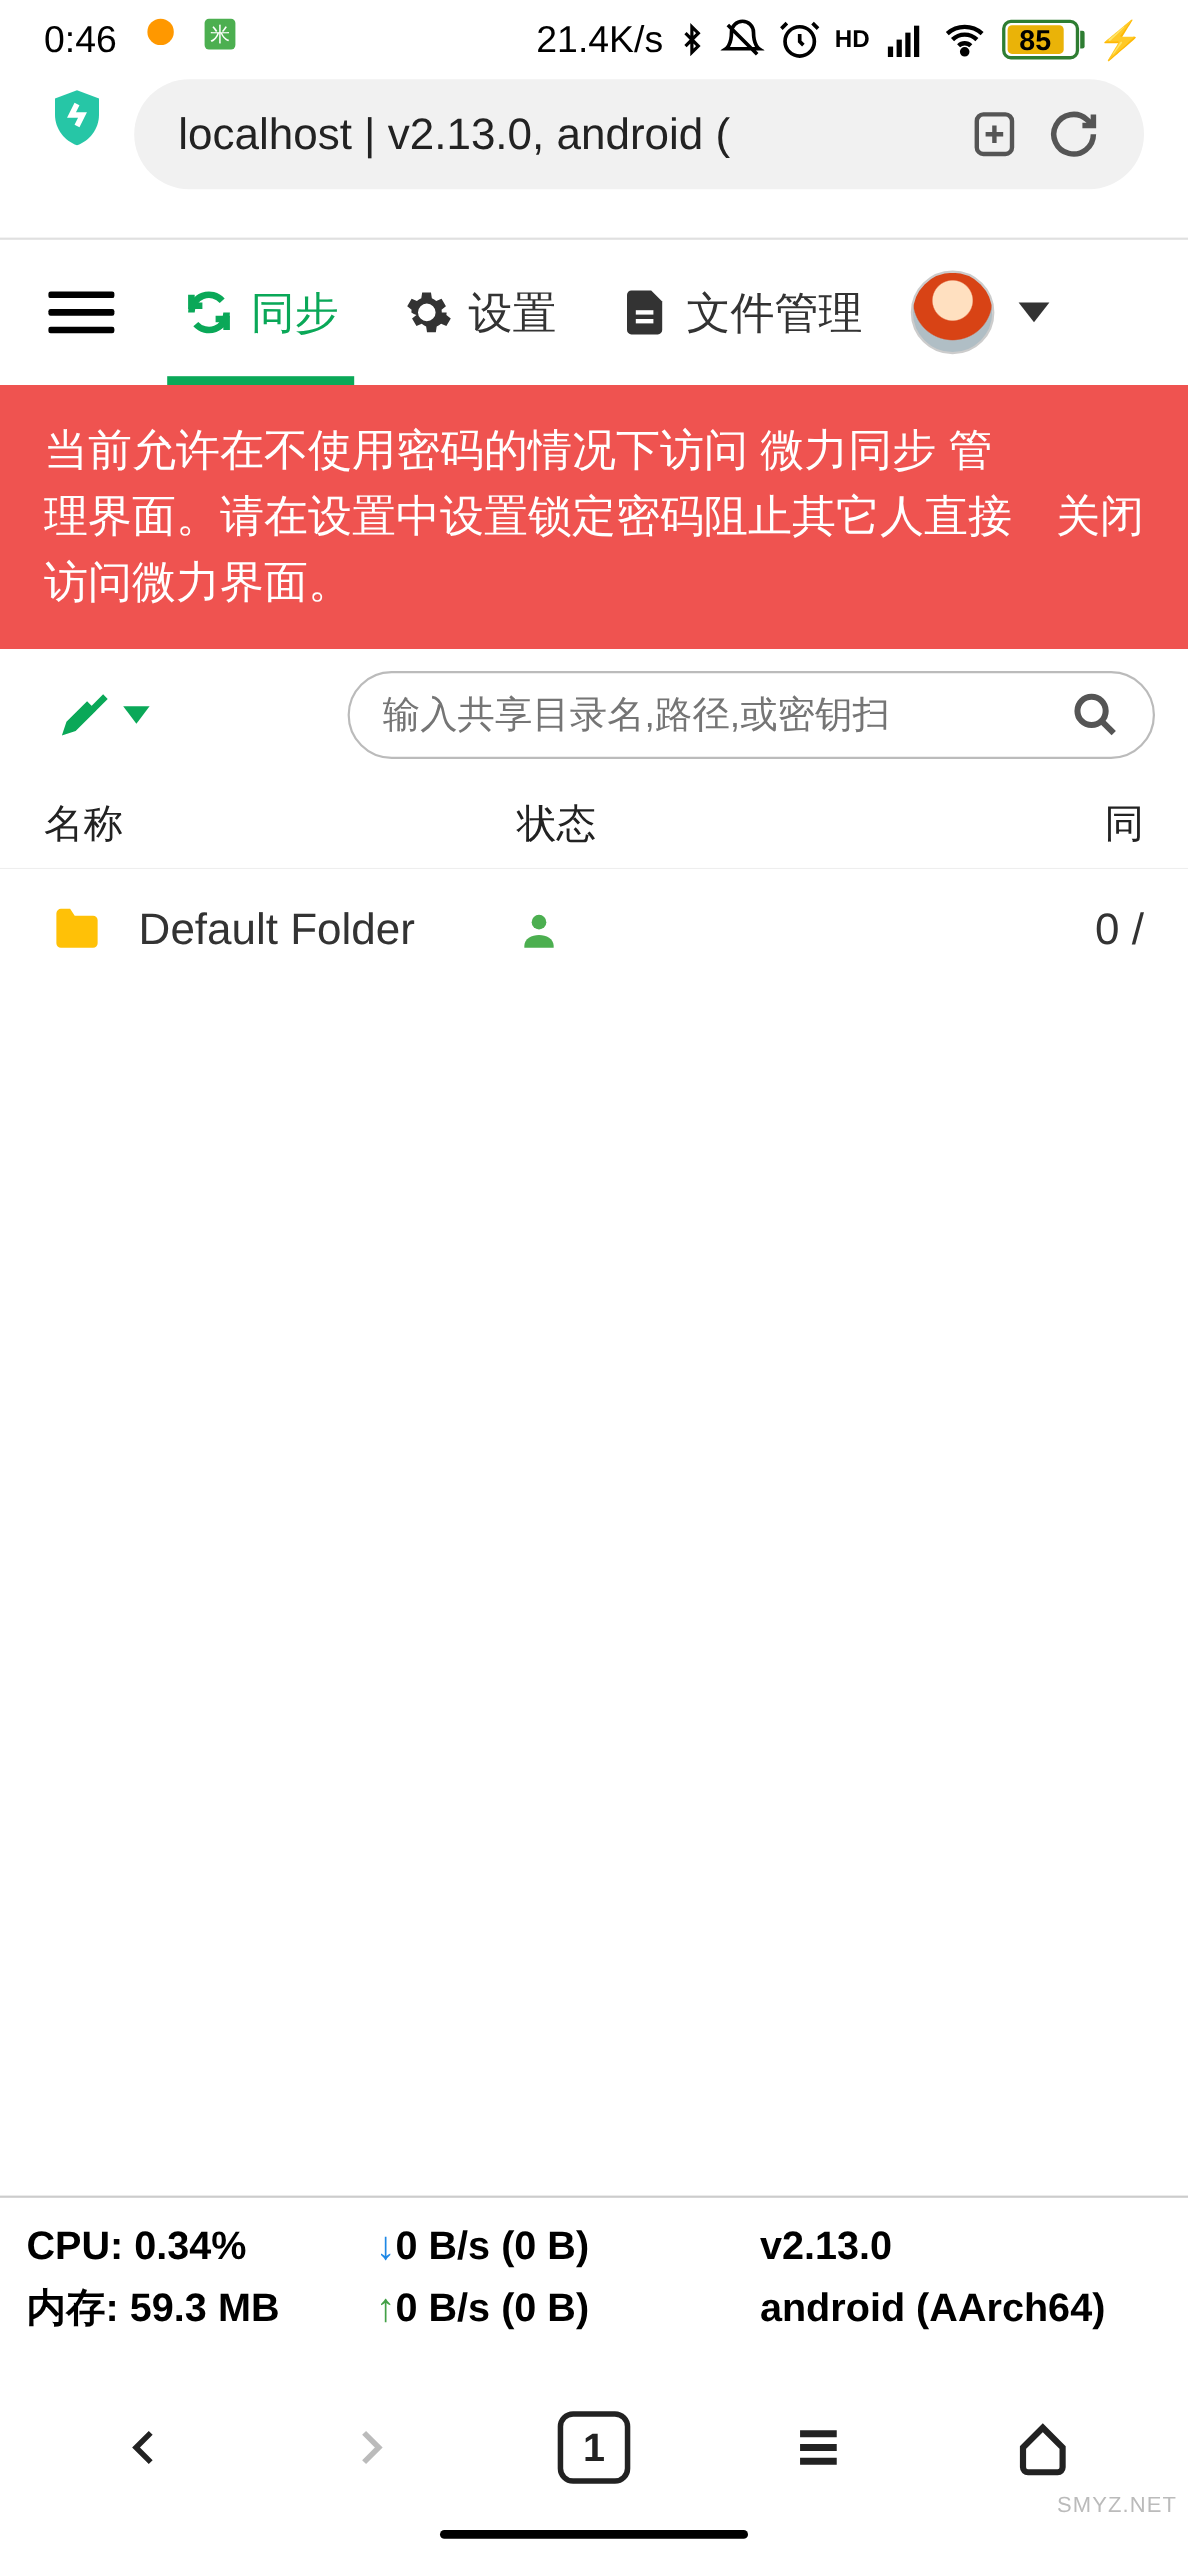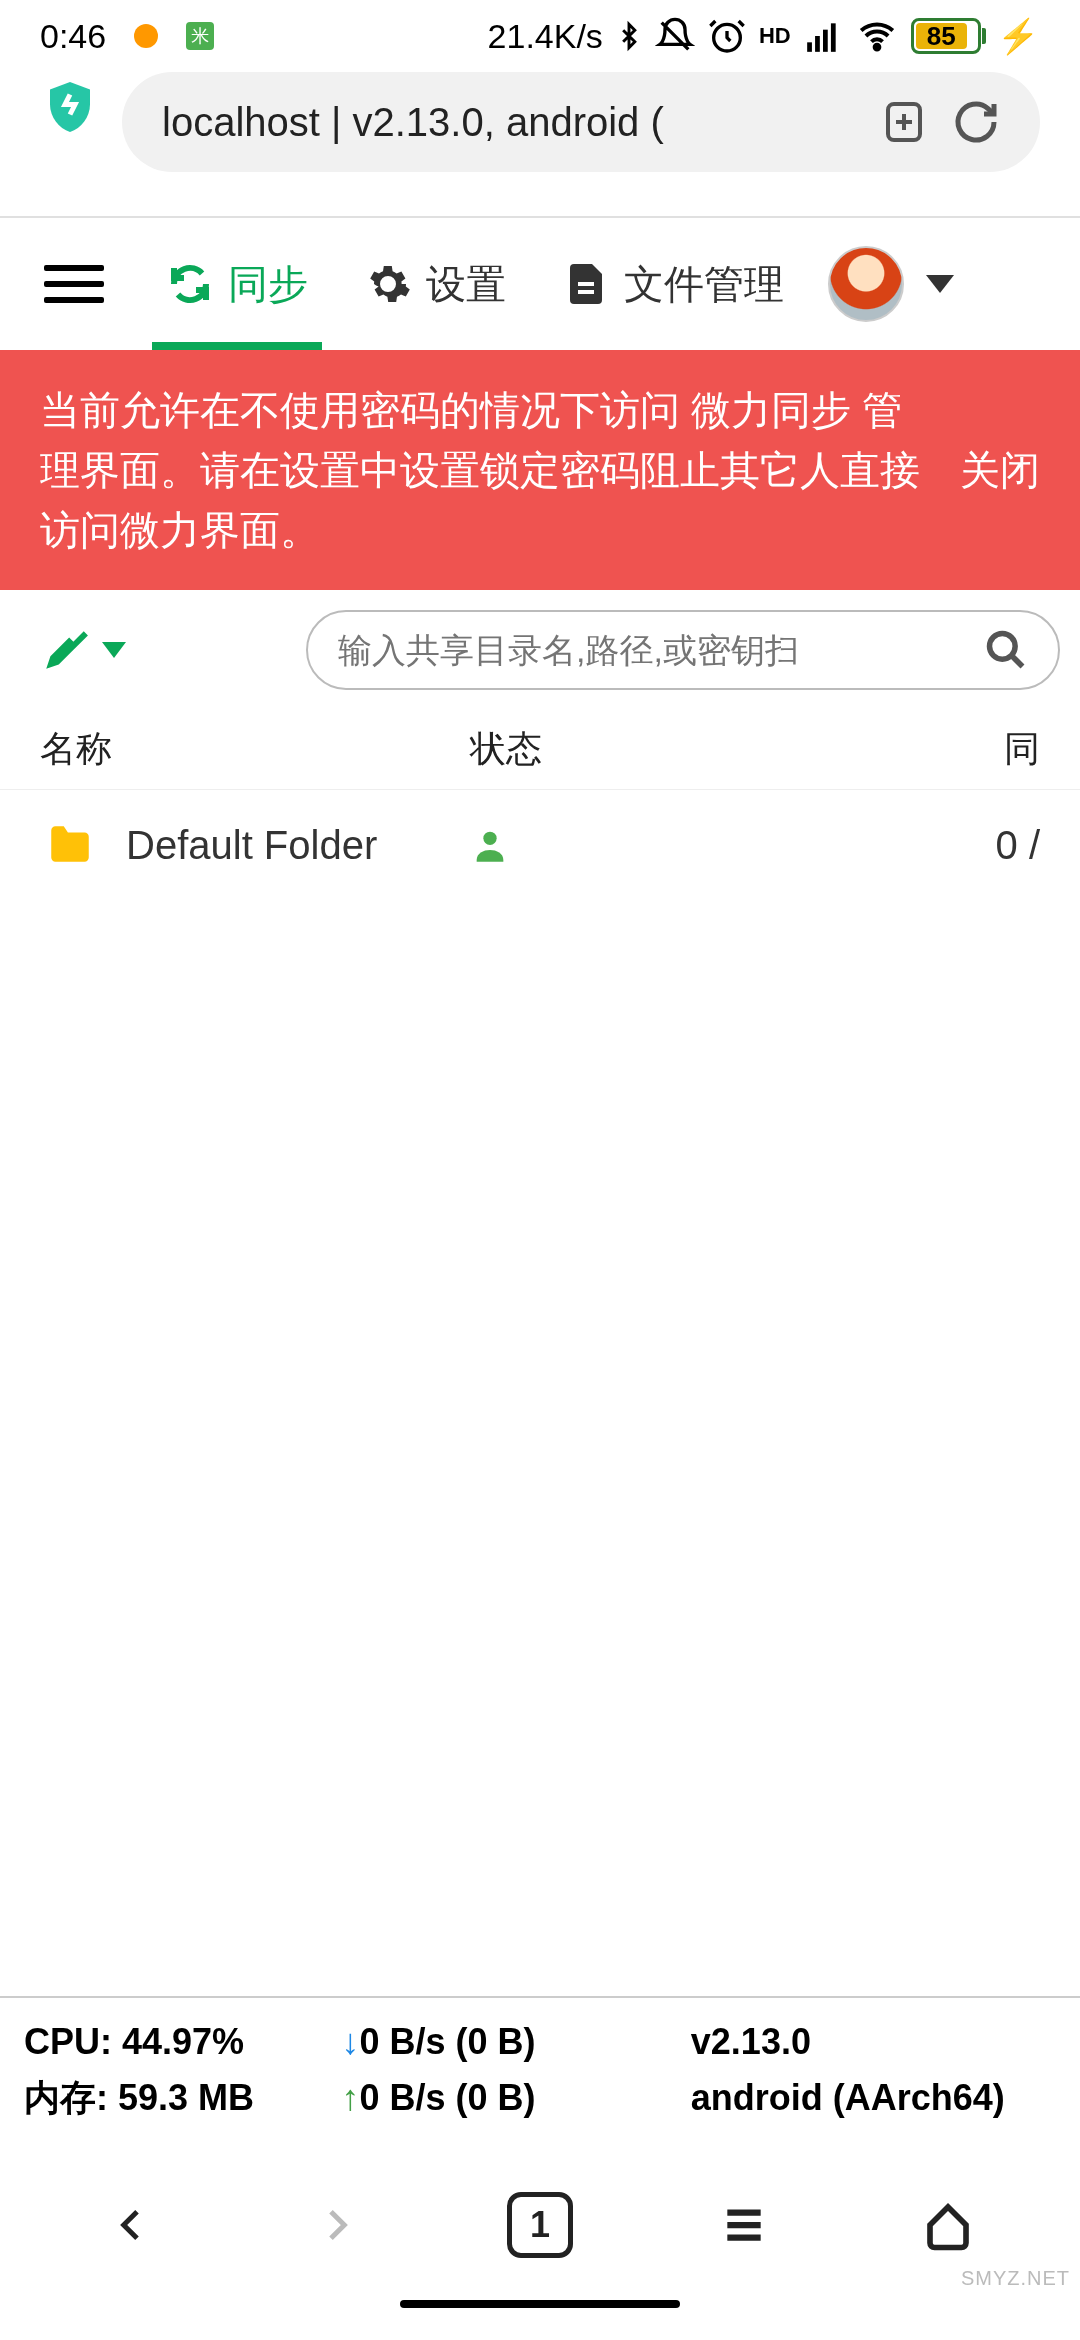--- a/index.html
+++ b/index.html
@@ -1,20 +1,20 @@
 <!DOCTYPE html>
 <html><head>
 <meta charset="utf-8">
 <style>
   * { box-sizing: border-box; margin: 0; padding: 0; }
   html, body { width: 1080px; height: 2340px; font-family: -apple-system, "Helvetica Neue", Arial, sans-serif; background: #fff; overflow: hidden; }
   
   
   .status-bar { height: 72px; display: flex; align-items: center; justify-content: space-between; padding: 0 40px; font-size: 34px; font-weight: 500; color: #000; }
-  .status-left { display: flex; align-items: center; gap: 28px; }
+  .status-left { display: flex; gap: 28px; }
   .status-right { display: flex; align-items: center; gap: 12px; }
   .status-dot1 { width: 24px; height: 24px; background: #ff9800; border-radius: 50%; }
   .status-dot2 { width: 28px; height: 28px; background: #4caf50; border-radius: 4px; display:flex;align-items:center;justify-content:center;color:#fff;font-size:18px; }
   .battery { display: inline-flex; align-items: center; }
   .battery-body { width: 70px; height: 36px; border: 3px solid #2e7d32; border-radius: 8px; position: relative; display:flex; align-items:center; padding:2px; }
   .battery-fill { height:100%; width:85%; background:#eab308; border-radius:4px; display:flex;align-items:center;justify-content:center;color:#000;font-size:26px;font-weight:600; }
   .battery-cap { width:4px;height:16px;background:#2e7d32;border-radius:0 2px 2px 0;margin-left:1px; }
   
   
   .url-row { height: 144px; display:flex; gap: 22px; padding: 0 40px; }
@@ -35,21 +35,21 @@
   .tab-ico { width:48px;height:48px; }
   .avatar { width:76px;height:76px;border-radius:50%; background: radial-gradient(circle at 50% 35%, #ffe0c0 0 30%, #d84315 32% 60%, #b0bec5 62% 100%); margin-left:12px; border:2px solid #ccc; }
   .caret { width:0;height:0;border-left:14px solid transparent;border-right:14px solid transparent;border-top:18px solid #333; margin-left:14px; }
   
   
   .banner { background:#ef5350; color:#fff; padding: 30px 40px; display:flex; align-items:center; gap:30px; font-size:40px; line-height:1.5; }
   .banner-text { flex:1; }
   .banner-close { font-size:40px; white-space:nowrap; }
   
   
-  .toolbar { height:120px; display:flex; align-items:center; padding:0 20px; gap:20px; }
+  .toolbar { height:120px; display:flex; align-items:center; padding:0 30px; gap:20px; }
   .tools-btn { display:flex;align-items:center;gap:12px; color:#0aa858; padding:0 20px; }
   .tools-ico { width:50px;height:50px; }
   .tools-caret { width:0;height:0;border-left:12px solid transparent;border-right:12px solid transparent;border-top:16px solid #0aa858; }
   .search { flex:1; height:80px; border:2px solid #bbb; border-radius:40px; display:flex; align-items:center; padding:0 30px; gap:16px; margin-left:140px; }
   .search input { flex:1; border:none; outline:none; font-size:34px; color:#888; background:transparent; }
   .search-ico { width:44px;height:44px; color:#555; }
   
   
   .thead { height:80px; display:flex; align-items:center; padding:0 40px; font-size:36px; color:#222; border-bottom:1px solid #eee; }
   .col-name { flex: 0 0 430px; }
@@ -222,21 +222,21 @@
           <path d="M4 21c0-4 4-6 8-6s8 2 8 6v1H4v-1z"></path>
         </svg>
     </div>
     <div class="row-peer">0 /</div>
   </div>
 
   <div class="content"></div>
 
   <div class="footer">
     <div class="fcol">
-      <div><b>CPU:</b> <b>44.97%</b></div>
+      <div><b>CPU:</b> <b>0.34%</b></div>
       <div><b>内存:</b> <b>59.3 MB</b></div>
     </div>
     <div class="fcol2">
       <div><span class="arrow-down">↓</span><b>0 B/s (0 B)</b></div>
       <div><span class="arrow-up">↑</span><b>0 B/s (0 B)</b></div>
     </div>
     <div class="fcol3">
       <div><b>v2.13.0</b></div>
       <div><b>android (AArch64)</b></div>
     </div>

